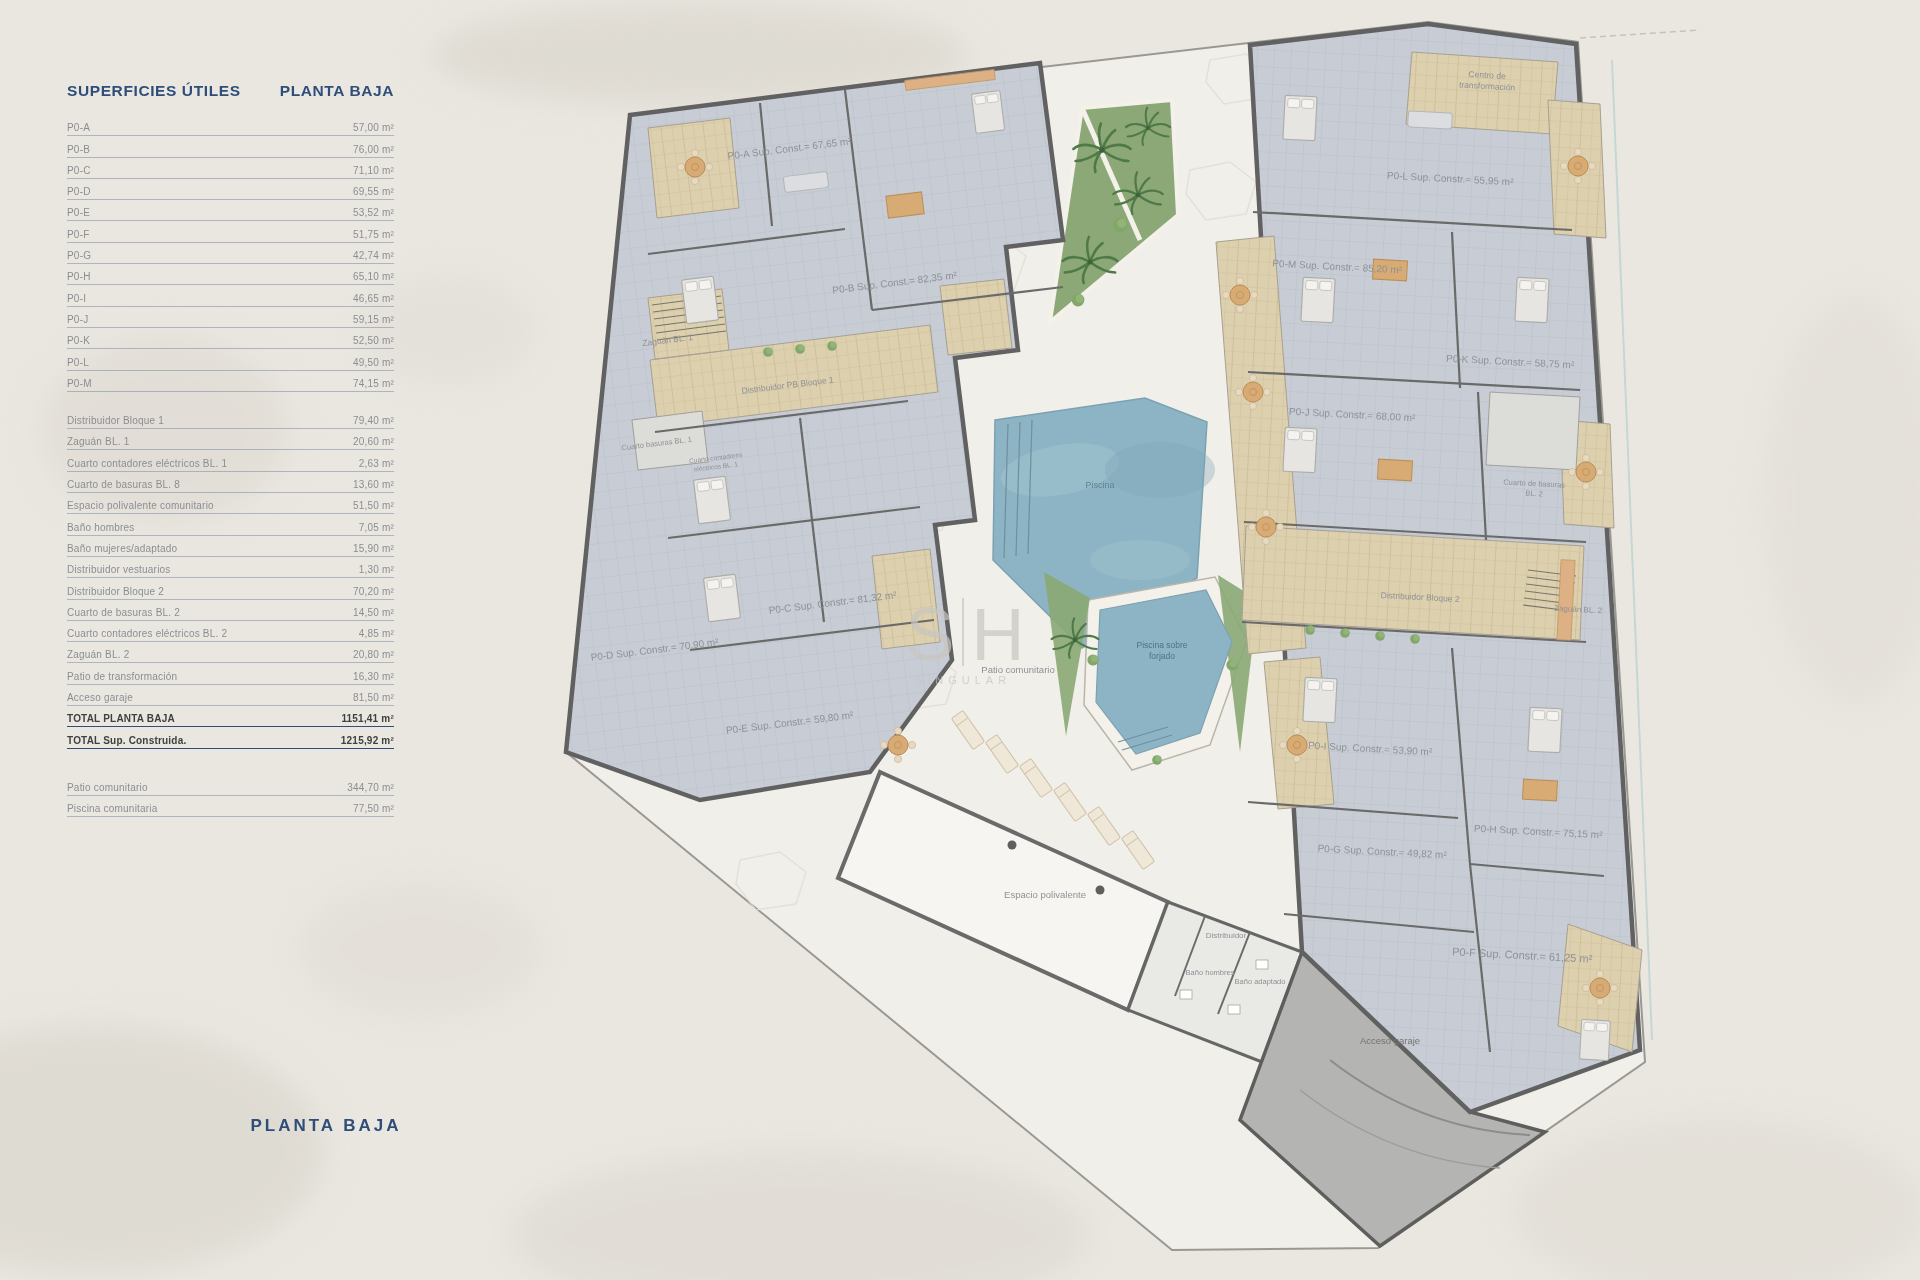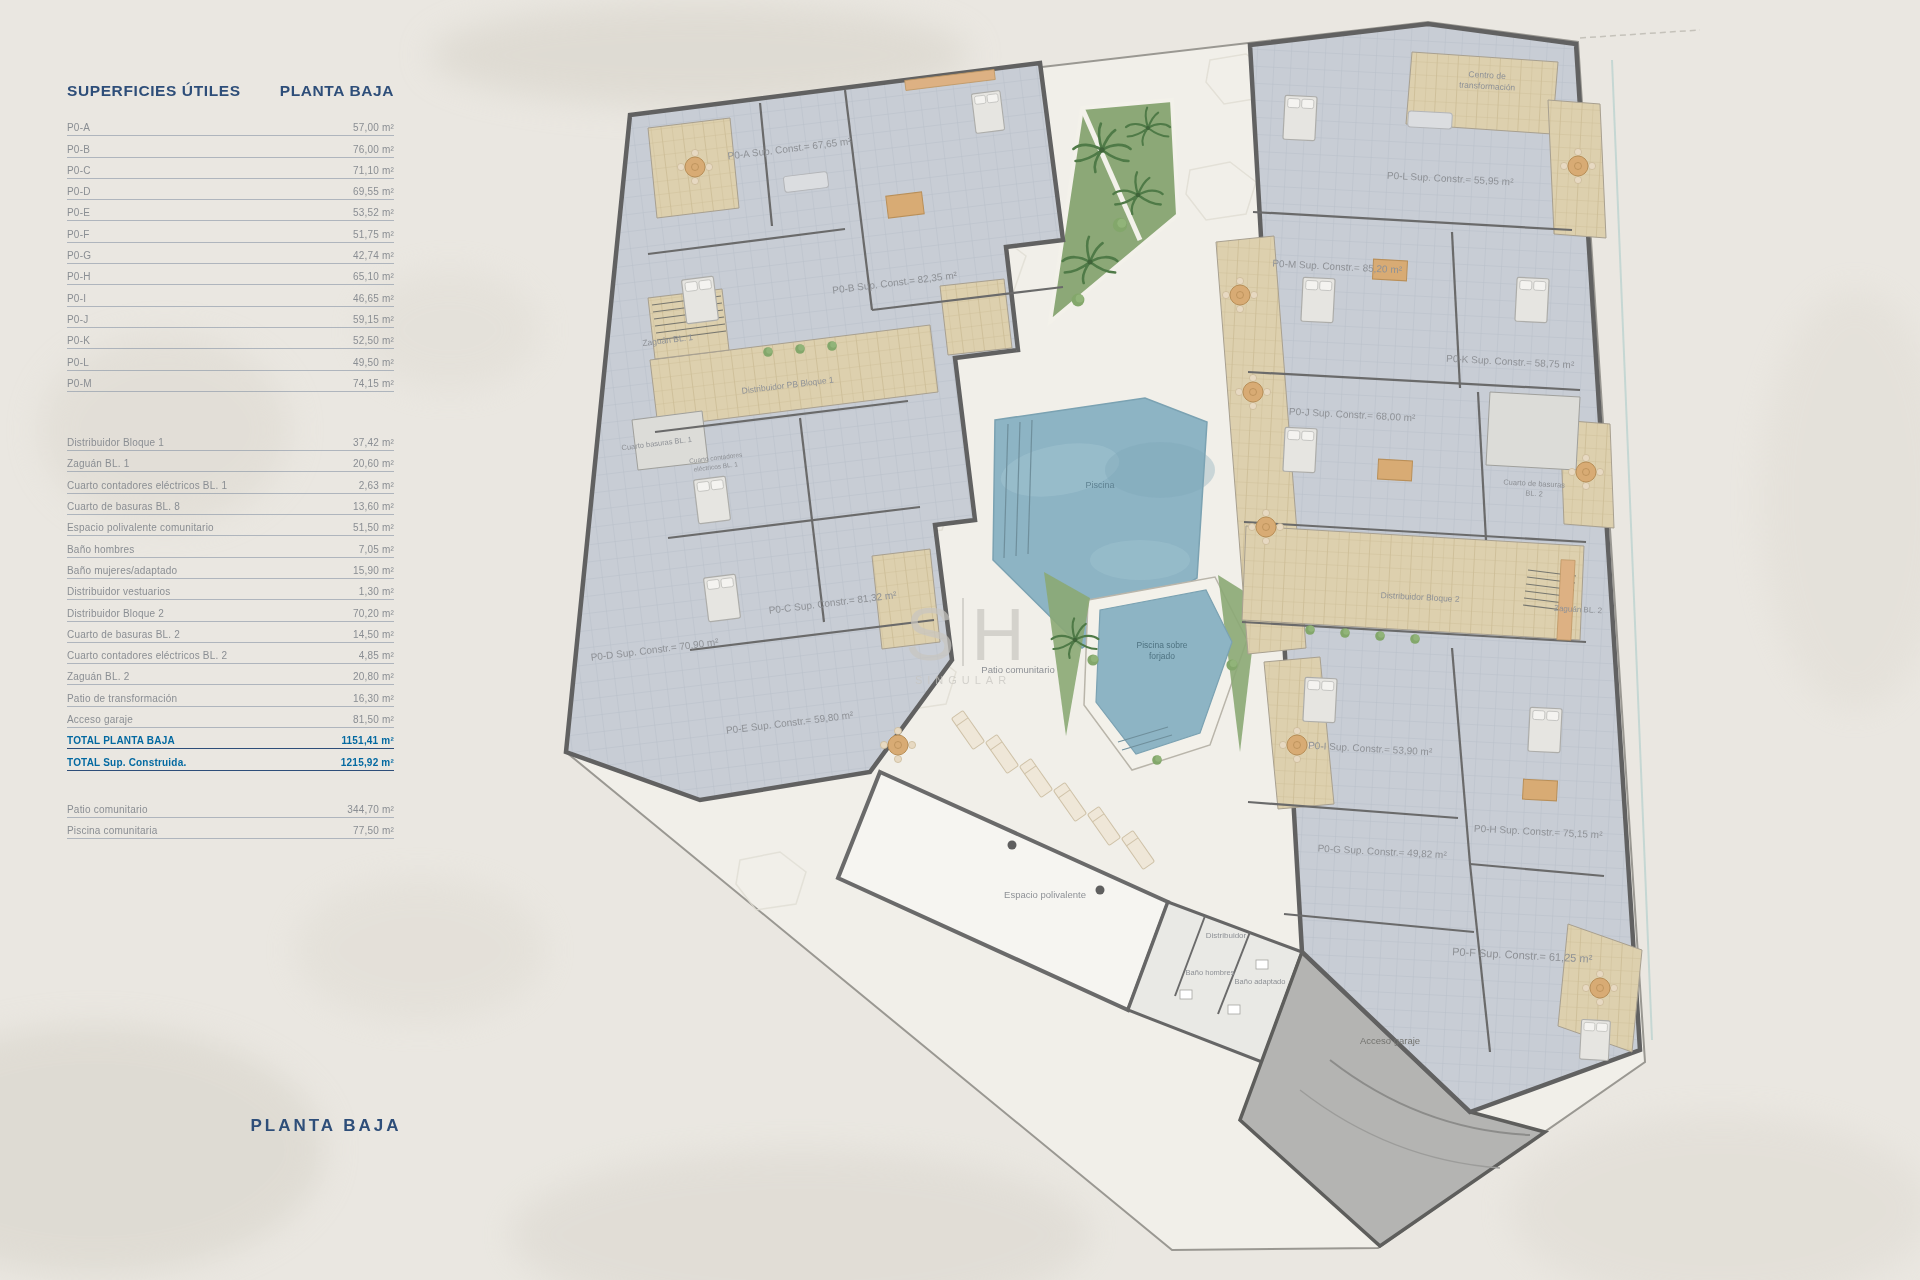--- a/index.html
+++ b/index.html
@@ -4,27 +4,27 @@
 <style>
   html,body{margin:0;padding:0;background:#eae7e1;}
   .sheet{position:relative;width:1920px;height:1280px;overflow:hidden;
          background:#eae7e1;font-family:"Liberation Sans",sans-serif;}
   svg.plan{position:absolute;left:0;top:0;}
   .surface-table{position:absolute;left:67px;top:82px;width:327px;}
   .tbl-header{display:flex;justify-content:space-between;color:#2e4e79;
       font-weight:bold;font-size:15.5px;letter-spacing:.6px;}
   .grp{width:100%;}
   .grp-apts{margin-top:15px;}
-  .grp-common{margin-top:38px;}
+  .grp-common{margin-top:16px;}
   .grp-outdoor{margin-top:26px;}
   .row{display:flex;justify-content:space-between;align-items:flex-end;
       height:21.3px;box-sizing:border-box;padding-bottom:2px;
       border-bottom:1px solid rgba(125,140,160,.55);
       font-size:10px;color:#8a8e93;letter-spacing:.2px;}
-  .row.total{color:#0369a1;font-weight:bold;border-bottom:1.6px solid #2e4e79;}
+  .row.total{color:#404040;font-weight:bold;border-bottom:1.6px solid #2e4e79;}
   .plan-title{position:absolute;left:216px;top:1116px;width:220px;text-align:center;
       color:#2e4e79;font-weight:bold;font-size:17px;letter-spacing:3px;}
   text{font-family:"Liberation Sans",sans-serif;}
 </style>
 </head>
 <body>
 
 <div class="sheet">
 
 <svg class="plan" width="1920" height="1280" viewBox="0 0 1920 1280">
@@ -383,21 +383,21 @@
           <span class="val">49,50 m²</span>
         </div>
         <div class="row">
           <span class="lab">P0-M</span>
           <span class="val">74,15 m²</span>
         </div>
       </div>
   <div class="grp grp-common">
         <div class="row">
           <span class="lab">Distribuidor Bloque 1</span>
-          <span class="val">37,42 m²</span>
+          <span class="val">79,40 m²</span>
         </div>
         <div class="row">
           <span class="lab">Zaguán BL. 1</span>
           <span class="val">20,60 m²</span>
         </div>
         <div class="row">
           <span class="lab">Cuarto contadores eléctricos BL. 1</span>
           <span class="val">2,63 m²</span>
         </div>
         <div class="row">

